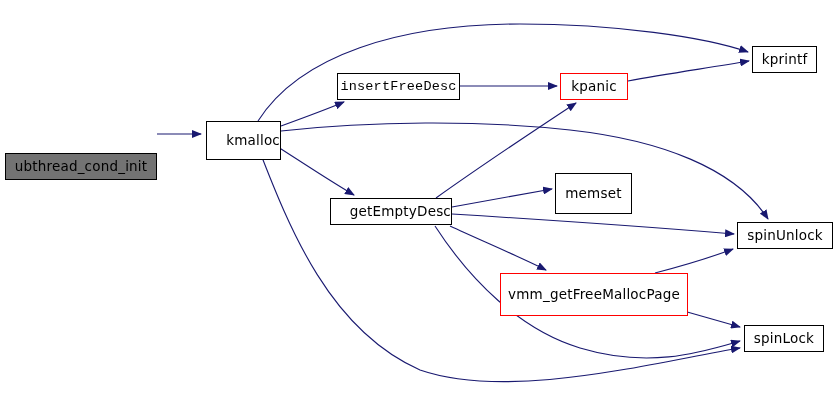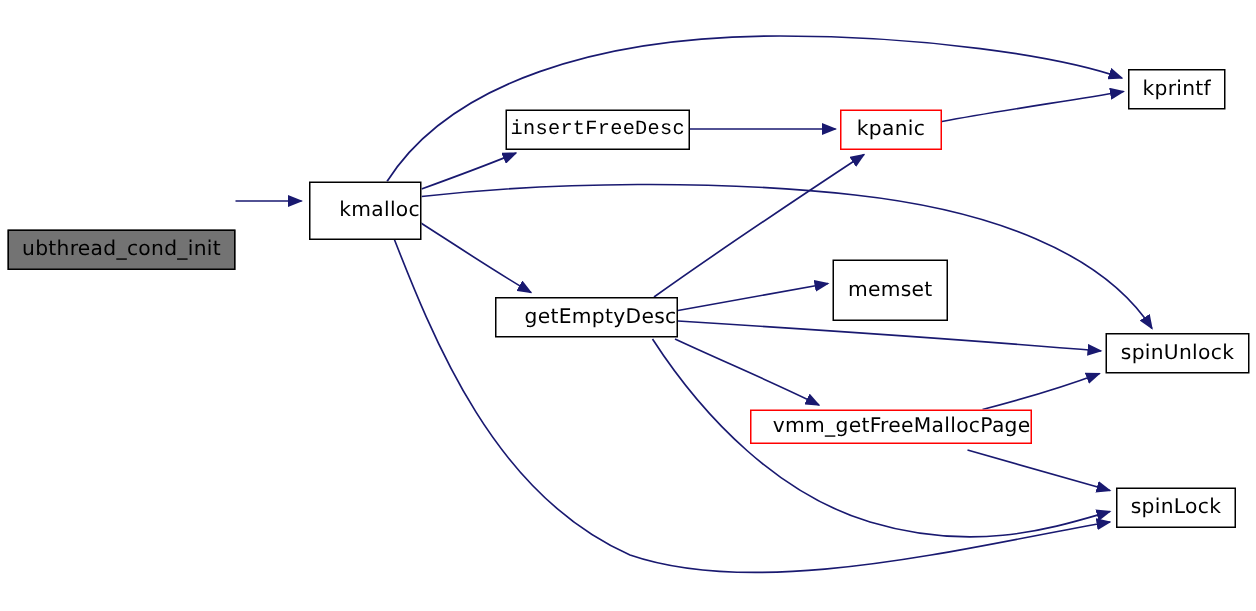--- a/index.html
+++ b/index.html
@@ -91,20 +91,20 @@
       </div>
       <div class="node" style="left: 555px; top: 173px; width: 77px; height: 41px; background: rgb(255, 255, 255); border-color: rgb(0, 0, 0);">
         <span>memset</span>
       </div>
       <div class="node" style="left: 330px; top: 198px; width: 122px; height: 27px; background: rgb(255, 255, 255); border-color: rgb(0, 0, 0); justify-content: flex-end;">
         <span>getEmptyDesc</span>
       </div>
       <div class="node" style="left: 737px; top: 222px; width: 96px; height: 27px; background: rgb(255, 255, 255); border-color: rgb(0, 0, 0);">
         <span>spinUnlock</span>
       </div>
-      <div class="node" style="left: 500px; top: 273px; width: 188px; height: 23px; background: rgb(255, 255, 255); border-color: rgb(255, 0, 0); justify-content: flex-end;">
+      <div class="node" style="left: 500px; top: 273px; width: 188px; height: 43px; background: rgb(255, 255, 255); border-color: rgb(255, 0, 0);">
         <span>vmm_getFreeMallocPage</span>
       </div>
       <div class="node" style="left: 744px; top: 325px; width: 80px; height: 27px; background: rgb(255, 255, 255); border-color: rgb(0, 0, 0);">
         <span>spinLock</span>
       </div>
     </div>
 </div>
 
 </body></html>

